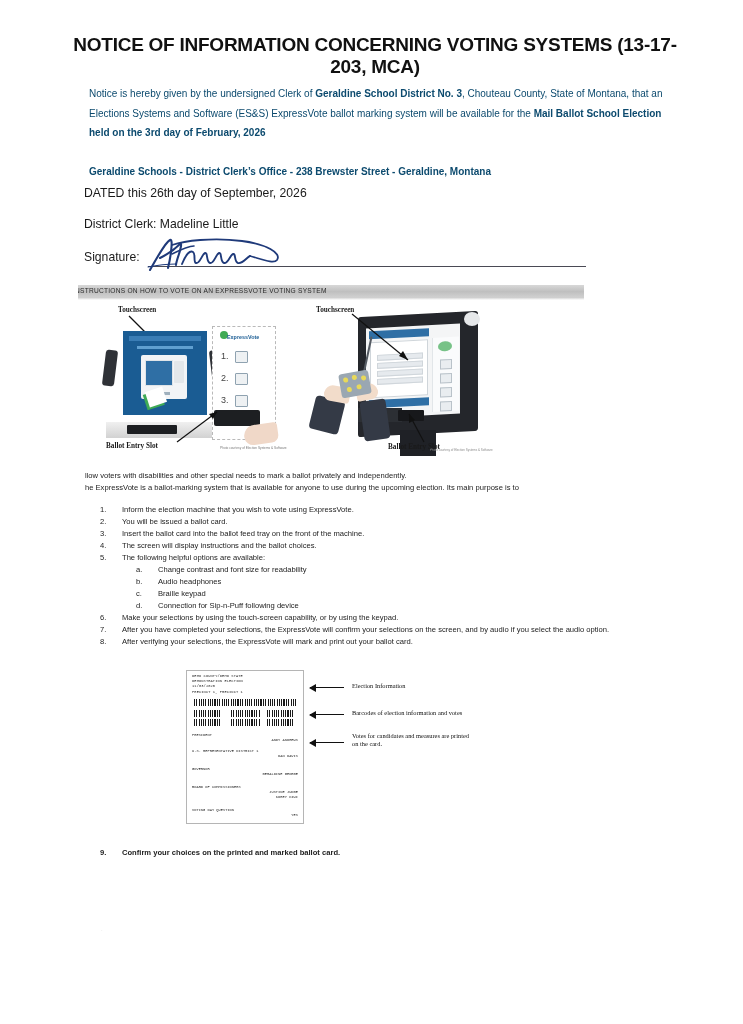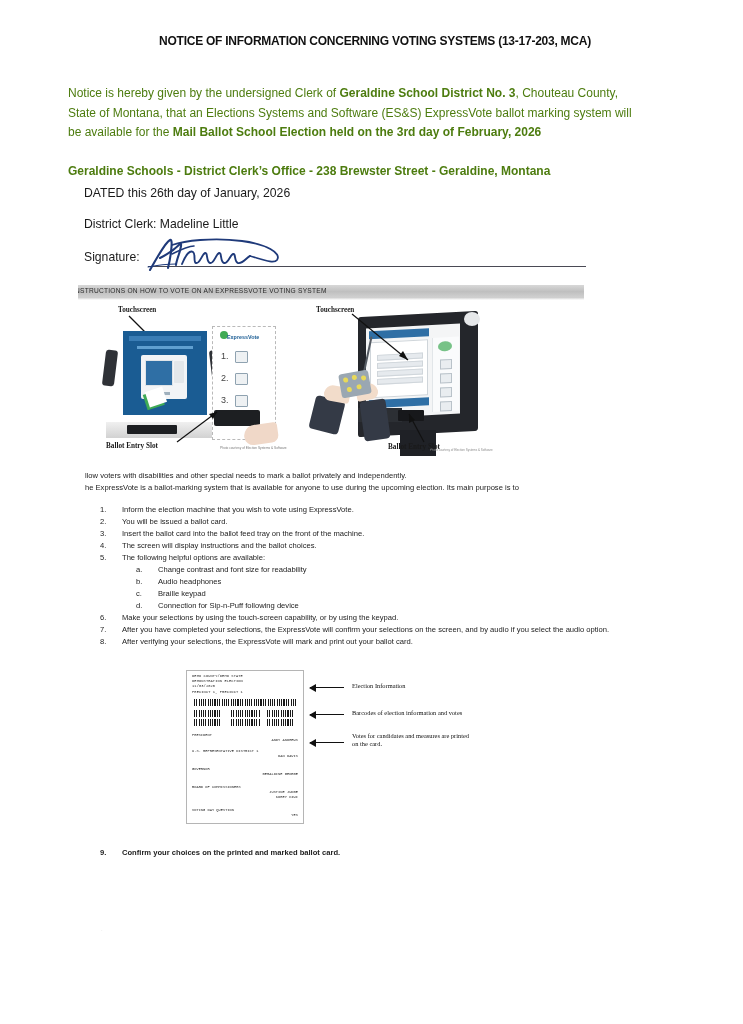--- a/index.html
+++ b/index.html
@@ -23,35 +23,35 @@
     background: #ffffff;
   }
 
   
   .doc-title {
     position: absolute;
     left: 60px;
     top: 34px;
     width: 630px;
     text-align: center;
-    font-size: 12px;
+    font-size: 19px;
     font-weight: bold;
     letter-spacing: -0.25px;
     color: #111;
   }
 
   
   .body-block {
     position: absolute;
-    left: 68px;
+    left: 89px;
     top: 84px;
     width: 580px;
-    font-size: 12px;
+    font-size: 10px;
     line-height: 19.6px;
-    color: #4d7c0f;
+    color: #0c4a6e;
   }
   .body-block b { font-weight: bold; }
 
   .dated-line {
     position: absolute;
     left: 84px;
     top: 186px;
     font-size: 12.2px;
     color: #1a1a1a;
   }
@@ -575,21 +575,21 @@
 <div class="page">
 
   <div class="doc-title">NOTICE OF INFORMATION CONCERNING VOTING SYSTEMS (13-17-203, MCA)</div>
 
   <div class="body-block">
     <span>Notice is hereby given by the undersigned Clerk of </span><b>Geraldine School District No. 3</b><span>, Chouteau County, State of Montana, that an Elections Systems and Software (ES&amp;S) ExpressVote ballot marking system will be available for the </span><b>Mail Ballot School Election held on the 3rd day of February, 2026</b><br>
     <br>
     <b>Geraldine Schools - District Clerk’s Office - 238 Brewster Street - Geraldine, Montana</b>
   </div>
 
-  <div class="dated-line">DATED this 26th day of January, 2026</div>
+  <div class="dated-line">DATED this 26th day of September, 2026</div>
   <div class="clerk-line">District Clerk:  Madeline Little</div>
   <div class="sig-label">Signature:</div>
   <div class="sig-rule"></div>
 
   <svg class="sig-ink" viewBox="0 0 200 40" preserveAspectRatio="none">
     <g fill="none" stroke="#1f3a7a" stroke-linecap="round" stroke-linejoin="round">
       <path d="M4 36 C 14 18, 20 8, 24 6 C 26 5, 26 10, 25 18 C 24 26, 23 30, 22 34" stroke-width="2.1"></path>
       <path d="M14 24 C 22 20, 30 14, 34 10 C 36 8, 35 14, 33 20 C 31 26, 30 29, 30 31" stroke-width="2.1"></path>
       <path d="M26 20 C 36 15, 44 12, 48 12" stroke-width="1.6"></path>
       <path d="M36 30 C 40 20, 44 16, 47 18 C 50 20, 47 28, 50 29 C 54 30, 56 20, 59 19 C 62 18, 60 28, 64 29 C 68 30, 70 20, 73 19 C 76 18, 74 28, 78 29 C 82 30, 84 21, 87 20 C 90 19, 88 28, 92 29 C 97 30, 101 23, 104 22" stroke-width="1.9"></path>

